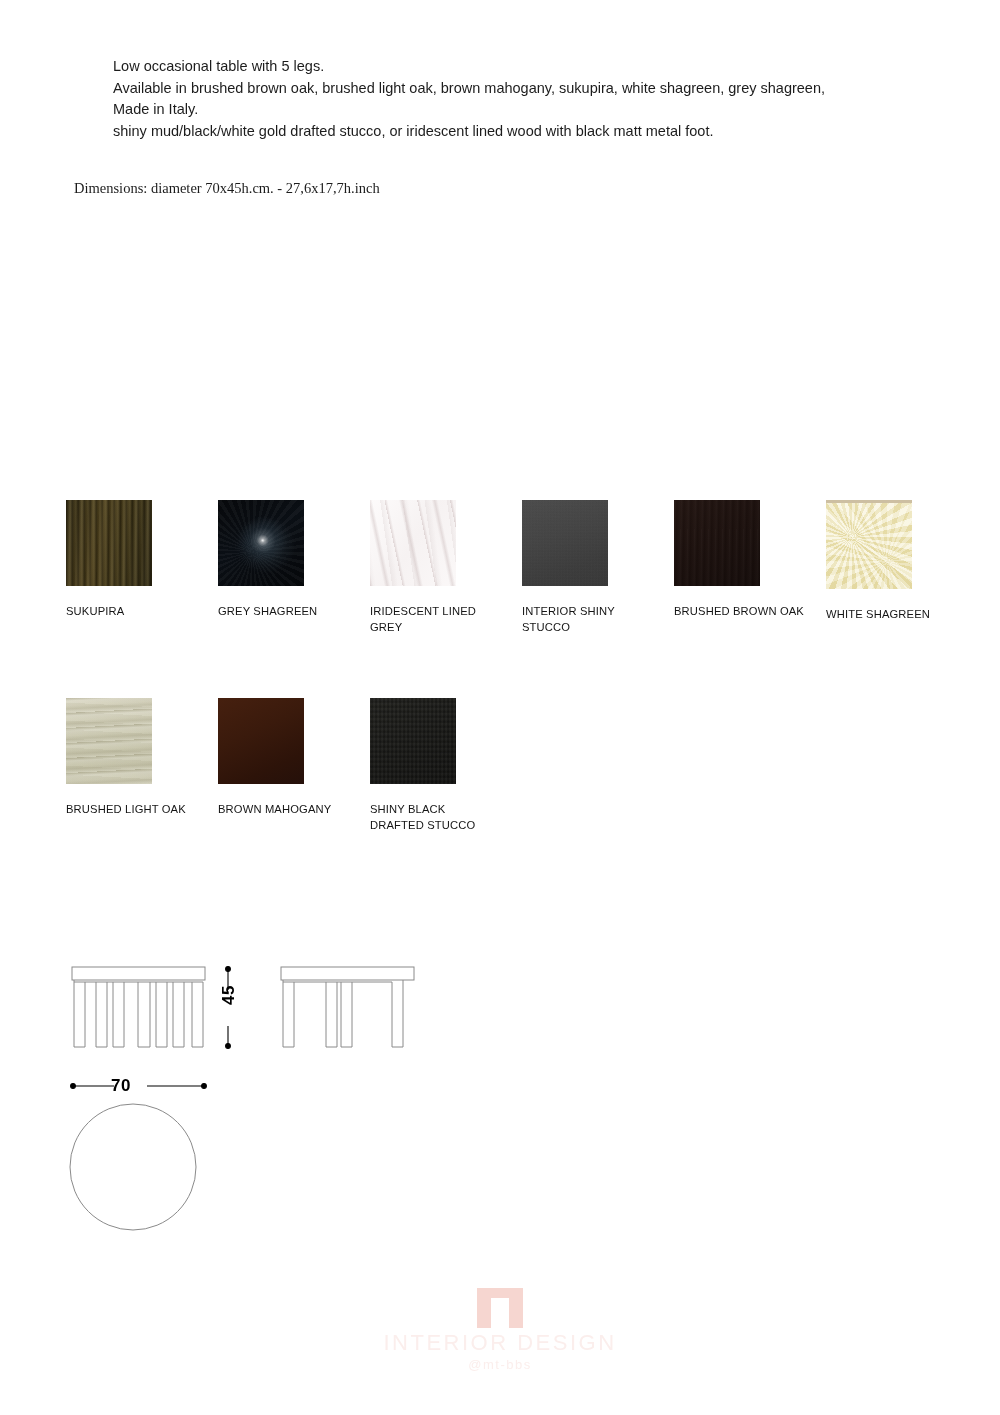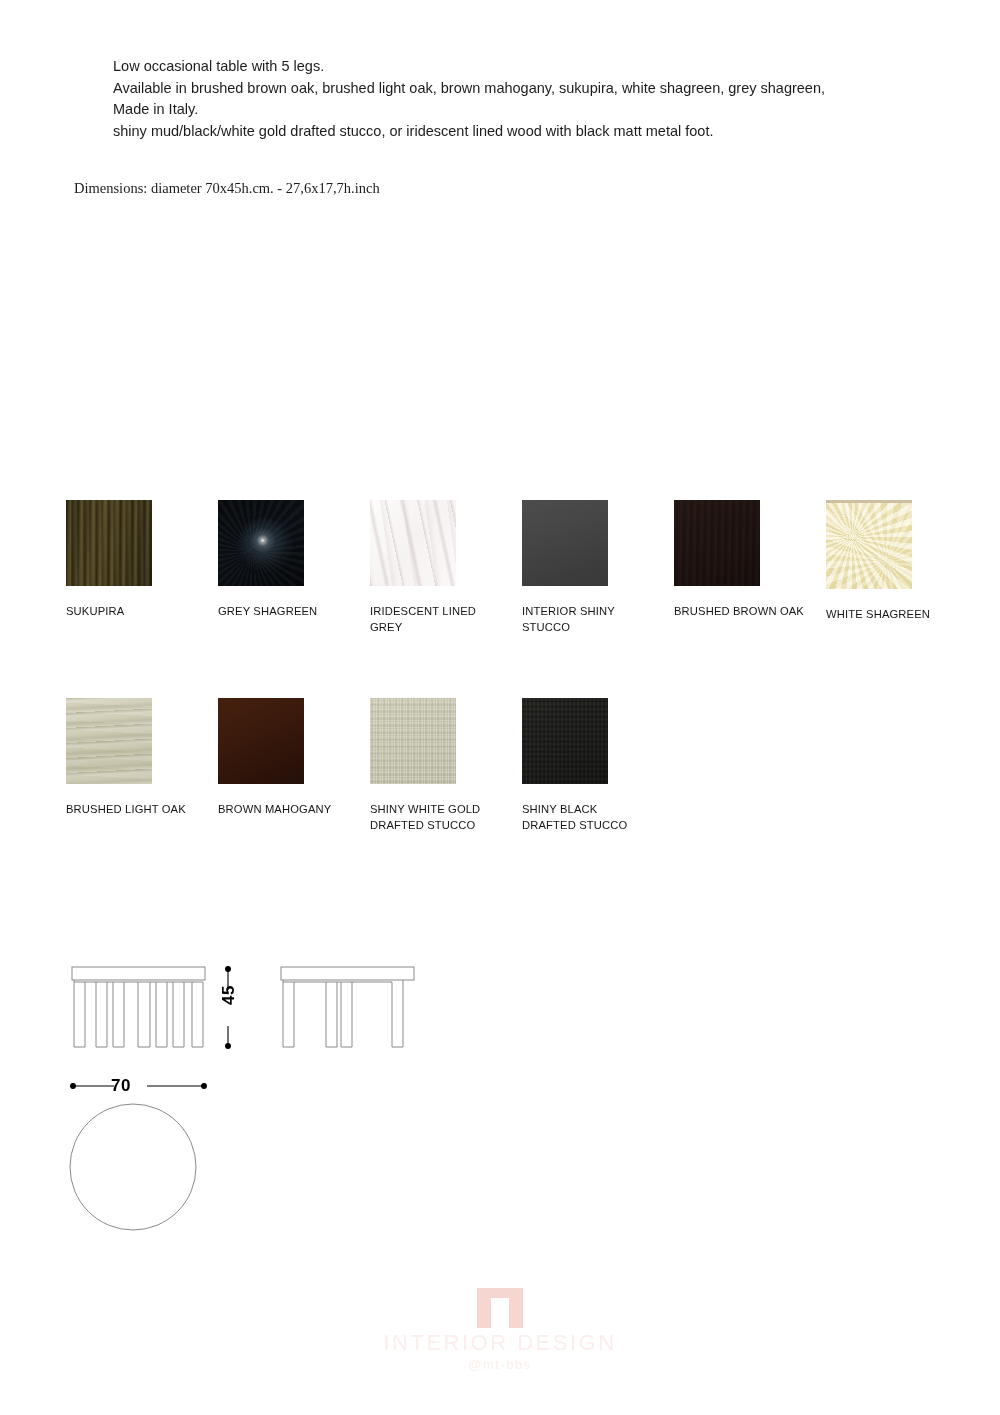--- a/index.html
+++ b/index.html
@@ -280,24 +280,20 @@
 <div class="swatch-row" id="swatch-row-2">
   <div class="swatch-cell">
     <div class="swatch-chip sw-brushedlightoak"></div>
     <div class="swatch-label">BRUSHED LIGHT OAK</div>
   </div>
   <div class="swatch-cell">
     <div class="swatch-chip sw-brownmahogany"></div>
     <div class="swatch-label">BROWN MAHOGANY</div>
   </div>
   <div class="swatch-cell">
-    <div class="swatch-chip sw-shinywhitegold"></div>
-    <div class="swatch-label">SHINY WHITE GOLD DRAFTED STUCCO</div>
-  </div>
-  <div class="swatch-cell">
     <div class="swatch-chip sw-shinyblack"></div>
     <div class="swatch-label">SHINY BLACK DRAFTED STUCCO</div>
   </div>
 </div>
 
 <svg id="tech-drawings" viewBox="0 0 1000 1415">
   <g stroke="#8a8a8a" stroke-width="1" fill="none">
 
     <rect x="72" y="967" width="133" height="13"></rect>
 

